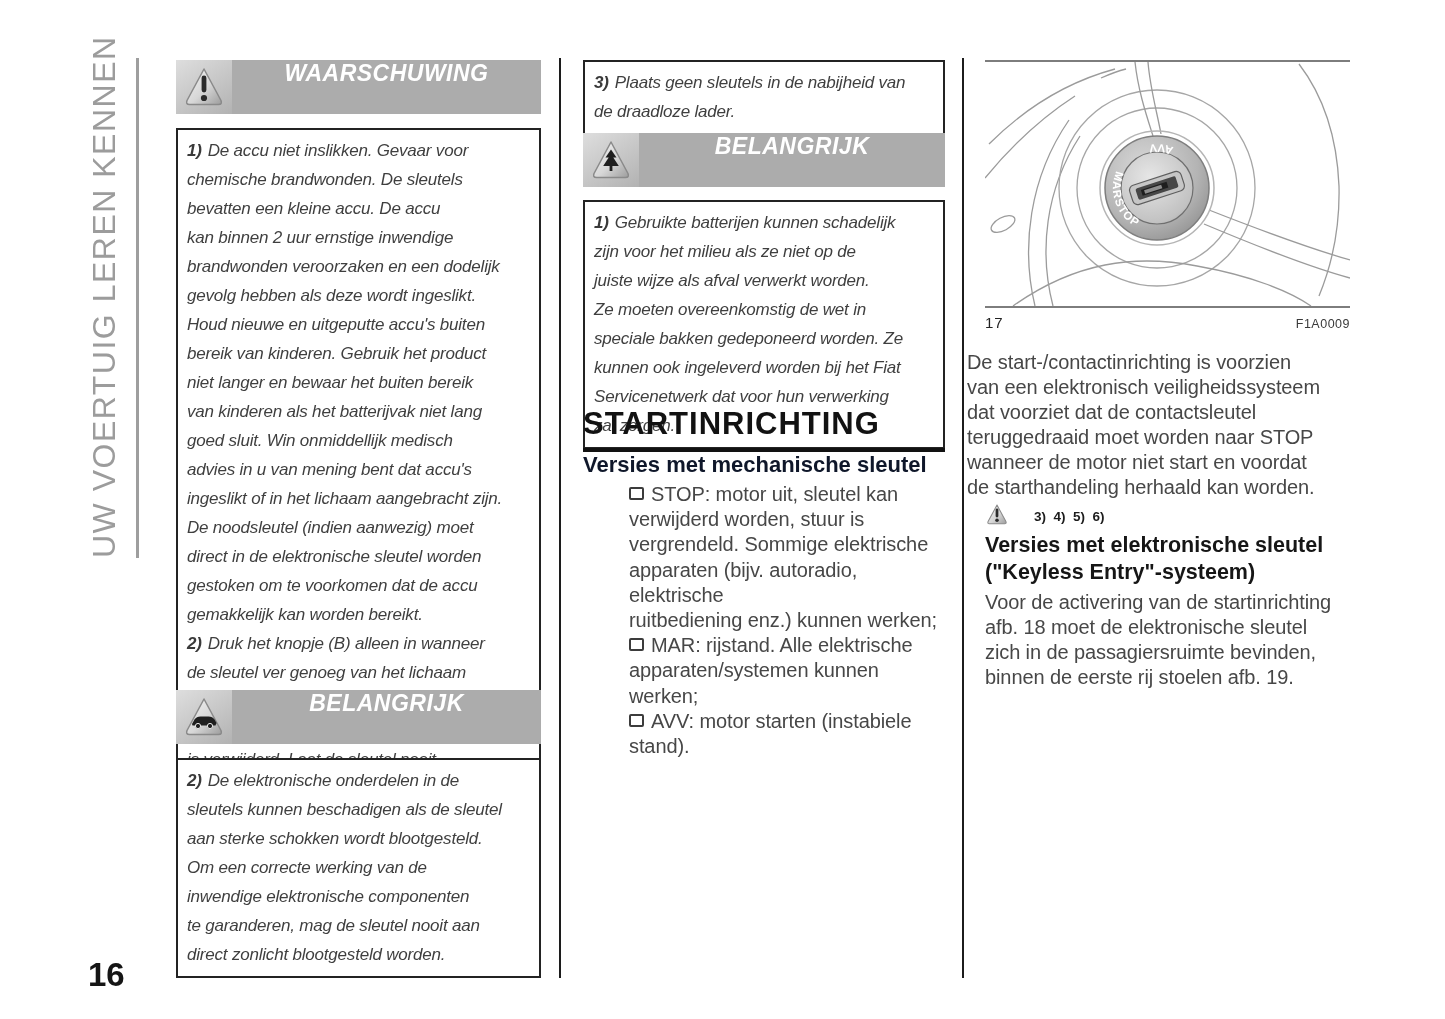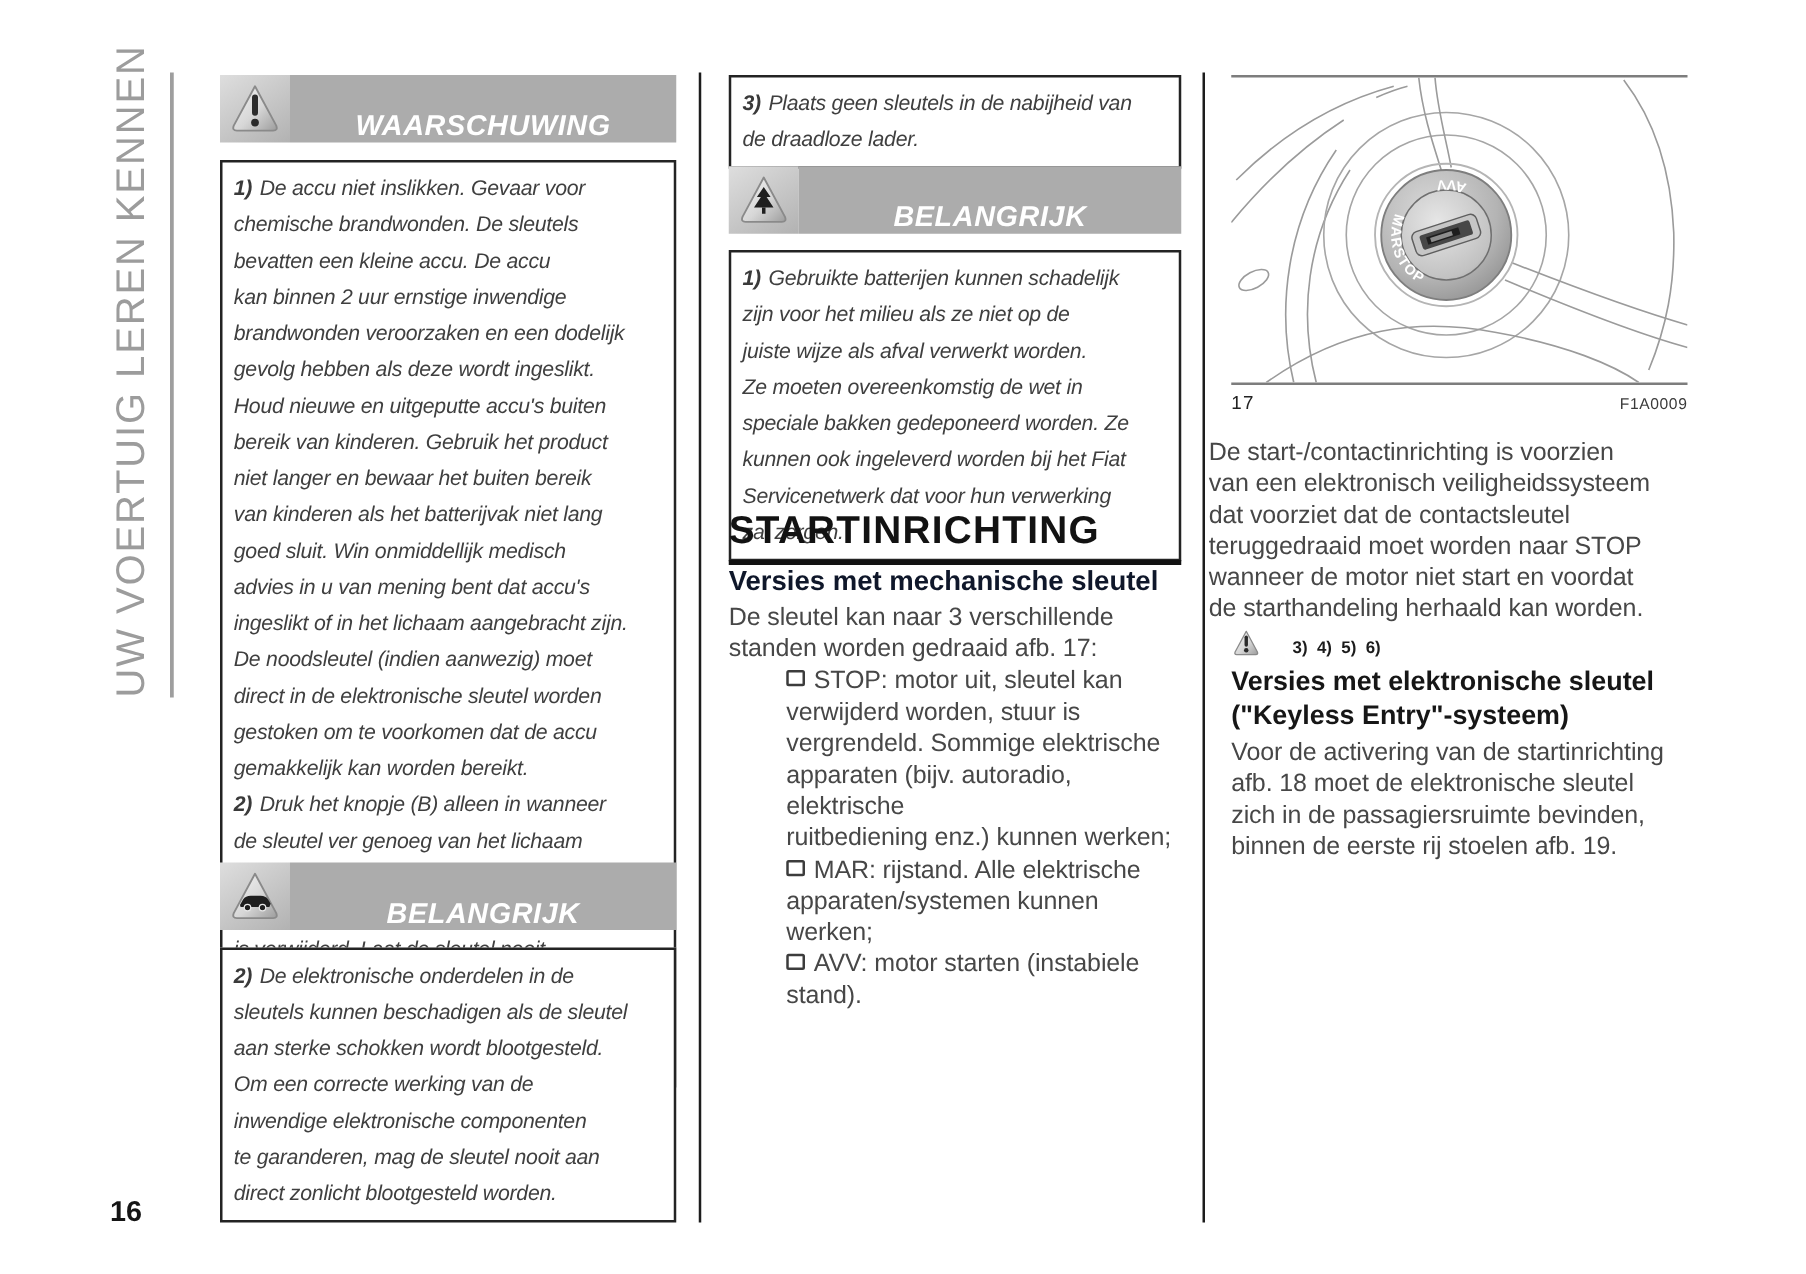--- a/index.html
+++ b/index.html
@@ -8,33 +8,33 @@
     font-family:"Liberation Sans", sans-serif;overflow:hidden;
   }
   .abs{position:absolute;}
   
   .sidebar-text{
     left:86px;top:58px;height:500px;width:48px;
     writing-mode:vertical-rl;transform:rotate(180deg);
     font-size:32px;color:#9c9c9c;letter-spacing:1.5px;white-space:nowrap;
   }
   .sidebar-rule{left:136px;top:58px;width:2.5px;height:500px;background:#9e9e9e;}
-  .page-number{left:88px;top:956px;font-size:23px;font-weight:bold;color:#151515;}
+  .page-number{left:88px;top:956px;font-size:33px;font-weight:bold;color:#151515;}
   
   .divider{top:58px;width:2px;height:920px;background:#1c1c1c;}
   .divider.d1{left:559px;} .divider.d2{left:962px;}
   
   .banner{display:flex;height:54px;width:365px;}
   .banner .icon-cell{
     width:56px;height:54px;flex:0 0 56px;
     background:linear-gradient(145deg,#dedede,#b2b2b2);
     display:flex;align-items:center;justify-content:center;
   }
   .banner .bar{
-    flex:1;background:#acacac;display:flex;align-items:flex-end;justify-content:center;
+    flex:1;background:#acacac;display:flex;align-items:flex-start;justify-content:center;
   }
   .banner .bar span{
     color:#ffffff;font-weight:bold;font-style:italic;font-size:23px;letter-spacing:0.5px;
   }
   
   .note-box{
     width:365px;border:2px solid #232323;box-sizing:border-box;
     padding:6px 8px 7px 9px;background:#fff;
   }
   .note-box .item{color:#3f3f3f;}
@@ -189,22 +189,20 @@
 Servicenetwerk dat voor hun verwerking
 zal zorgen.</span>
   </div>
 </div>
 
 <h1 class="abs section-title" style="left:583px;top:406px;margin:0;">STARTINRICHTING</h1>
 
 <h2 class="abs subsection-title" style="left:583px;top:452px;margin:0;">Versies met mechanische sleutel</h2>
 
 <div class="abs body-text" style="left:583px;top:482px;width:362px;">
-  <div class="pre">De sleutel kan naar 3 verschillende
-standen worden gedraaid afb. 17:</div>
   <div class="bullet-line"><span class="sq"></span><span class="pre">STOP: motor uit, sleutel kan
 verwijderd worden, stuur is
 vergrendeld. Sommige elektrische
 apparaten (bijv. autoradio, elektrische
 ruitbediening enz.) kunnen werken;</span></div>
   <div class="bullet-line"><span class="sq"></span><span class="pre">MAR: rijstand. Alle elektrische
 apparaten/systemen kunnen werken;</span></div>
   <div class="bullet-line"><span class="sq"></span><span class="pre">AVV: motor starten (instabiele stand).</span></div>
 </div>
 

